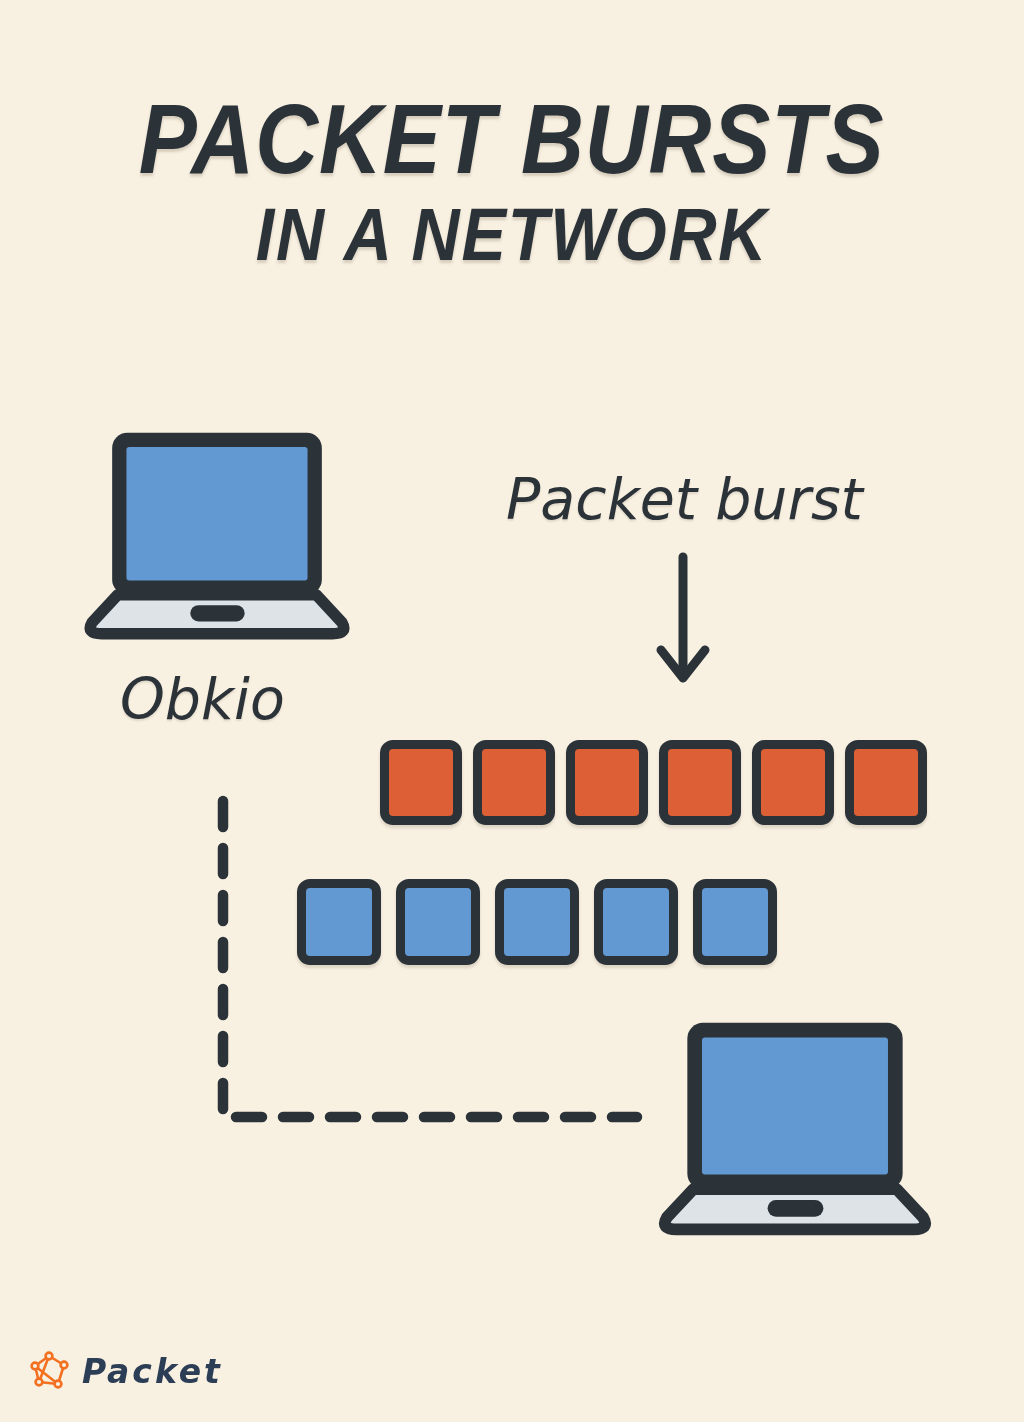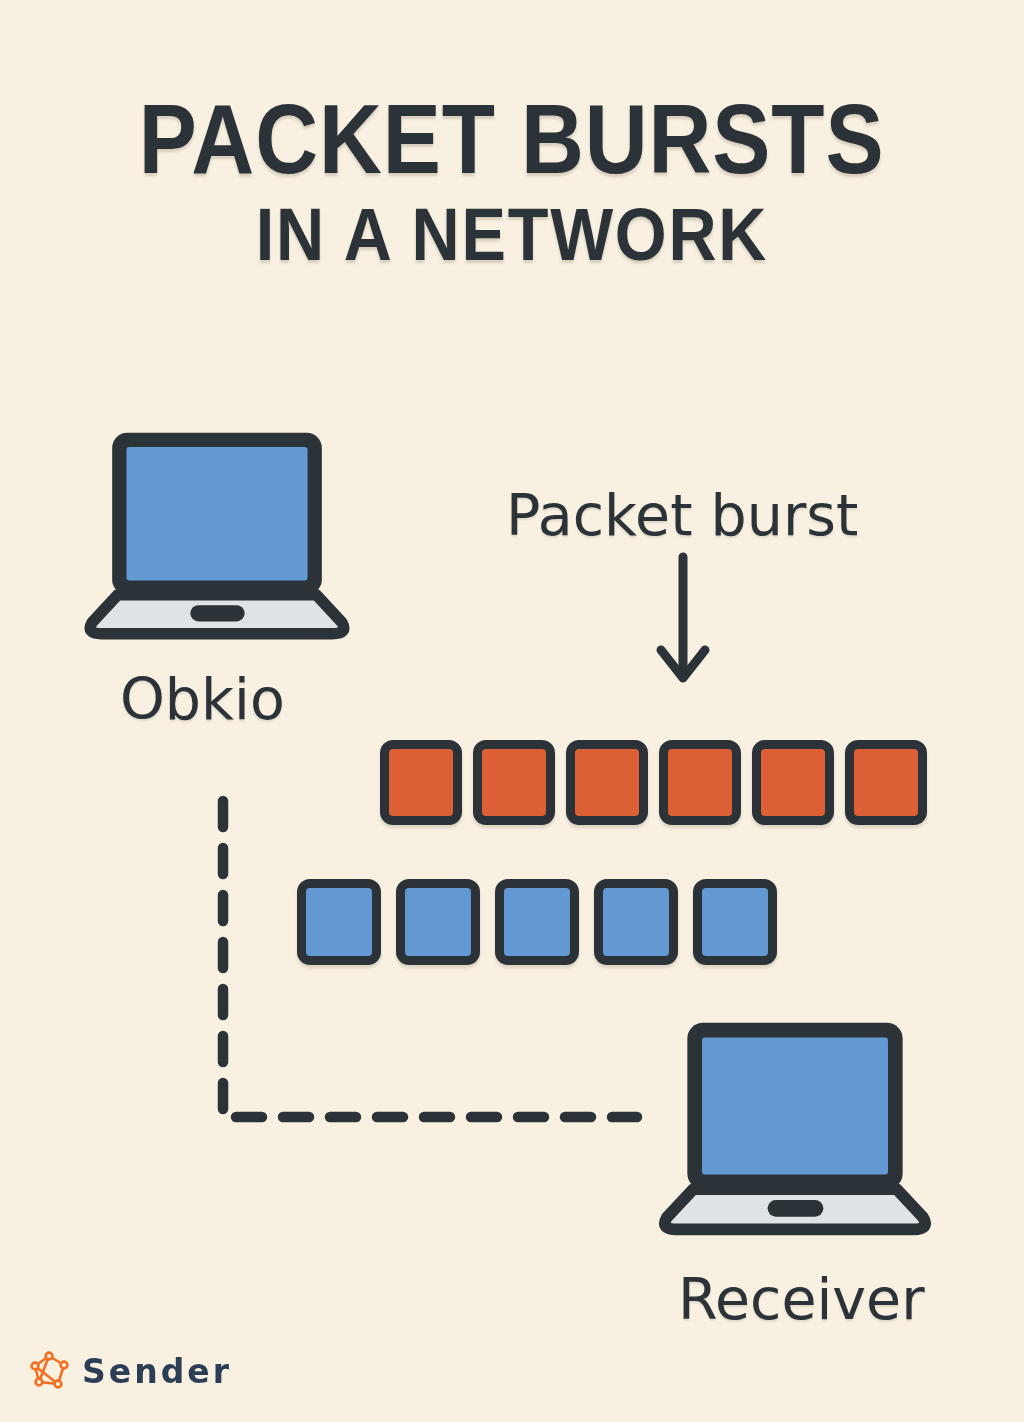--- a/index.html
+++ b/index.html
@@ -14,20 +14,21 @@
   }
   *{margin:0;padding:0;box-sizing:border-box;}
   html,body{background:var(--background);}
   .canvas{
     position:relative;
     width:1024px;height:1422px;
     background:var(--background);
     overflow:hidden;
     font-family:"DejaVu Sans","Liberation Sans",sans-serif;
     color:var(--ink);
+    font-style:italic;
   }
   
   .title{position:absolute;top:88px;left:0;right:0;text-align:center;line-height:1.04;}
   .title .line1{
     display:inline-block;
     font-family:"Liberation Sans",sans-serif;
     font-weight:bold;font-size:99px;letter-spacing:1px;
     transform:scaleX(0.88);transform-origin:center;
     text-shadow:0 3px 3px rgba(60,50,30,0.18);
     white-space:nowrap;
@@ -41,21 +42,21 @@
     margin-top:6px;white-space:nowrap;
   }
   
   .node-label{
     position:absolute;font-size:57px;font-weight:500;
     color:var(--ink);text-shadow:0 2px 2px rgba(60,50,30,0.12);
     white-space:nowrap;
   }
   .sender-label{left:120px;top:666px;}
   .receiver-label{left:678px;top:1266px;}
-  .burst-label{left:506px;top:466px;margin-top:16px;}
+  .burst-label{left:506px;top:466px;}
   
   .sender-laptop{position:absolute;left:74px;top:426px;}
   .receiver-laptop{position:absolute;left:648px;top:1016px;}
   .burst-arrow{position:absolute;left:652px;top:552px;}
   .dash-path{position:absolute;left:0;top:0;}
   
   .packet-row{position:absolute;display:flex;}
   .row-burst{left:380px;top:740px;gap:11px;}
   .row-steady{left:297px;top:879px;gap:15px;}
   .packet{
@@ -118,37 +119,36 @@
       <div class="packet" style="background: rgb(99, 153, 211);"></div>
     </div>
 
   <svg class="dash-path" width="1024" height="1422" viewBox="0 0 1024 1422">
     <path d="M223,801 L223,1117 L637,1117" fill="none" stroke="var(--ink)" stroke-width="10.5" stroke-linecap="round" stroke-linejoin="round" stroke-dasharray="26 21"></path>
   </svg>
 
   <svg class="receiver-laptop" width="294" height="230" viewBox="0 0 300 235">
     <use href="#laptop"></use>
   </svg>
-  <div class="node-label receiver-label">Receiver</div>
 
   <div class="brand">
     <svg width="40" height="42" viewBox="0 0 40 40">
       <g stroke="var(--brand-orange)" stroke-width="2.6" fill="none" stroke-linecap="round">
         <line x1="19" y1="5" x2="34" y2="14"></line>
         <line x1="19" y1="5" x2="5" y2="15"></line>
         <line x1="34" y1="14" x2="28" y2="33"></line>
         <line x1="28" y1="33" x2="9" y2="31"></line>
         <line x1="9" y1="31" x2="5" y2="15"></line>
         <line x1="5" y1="15" x2="28" y2="33"></line>
         <line x1="19" y1="5" x2="9" y2="31"></line>
       </g>
       <g fill="var(--background)" stroke="var(--brand-orange)" stroke-width="2.6">
         <circle cx="19" cy="5" r="3.4"></circle>
         <circle cx="34" cy="14" r="3.4"></circle>
         <circle cx="28" cy="33" r="3.4"></circle>
         <circle cx="9" cy="31" r="3.4"></circle>
         <circle cx="5" cy="15" r="3.4"></circle>
       </g>
     </svg>
-    <span class="brand-text">Sender</span>
+    <span class="brand-text">Packet</span>
   </div>
 
 </div>
 
 </body></html>

